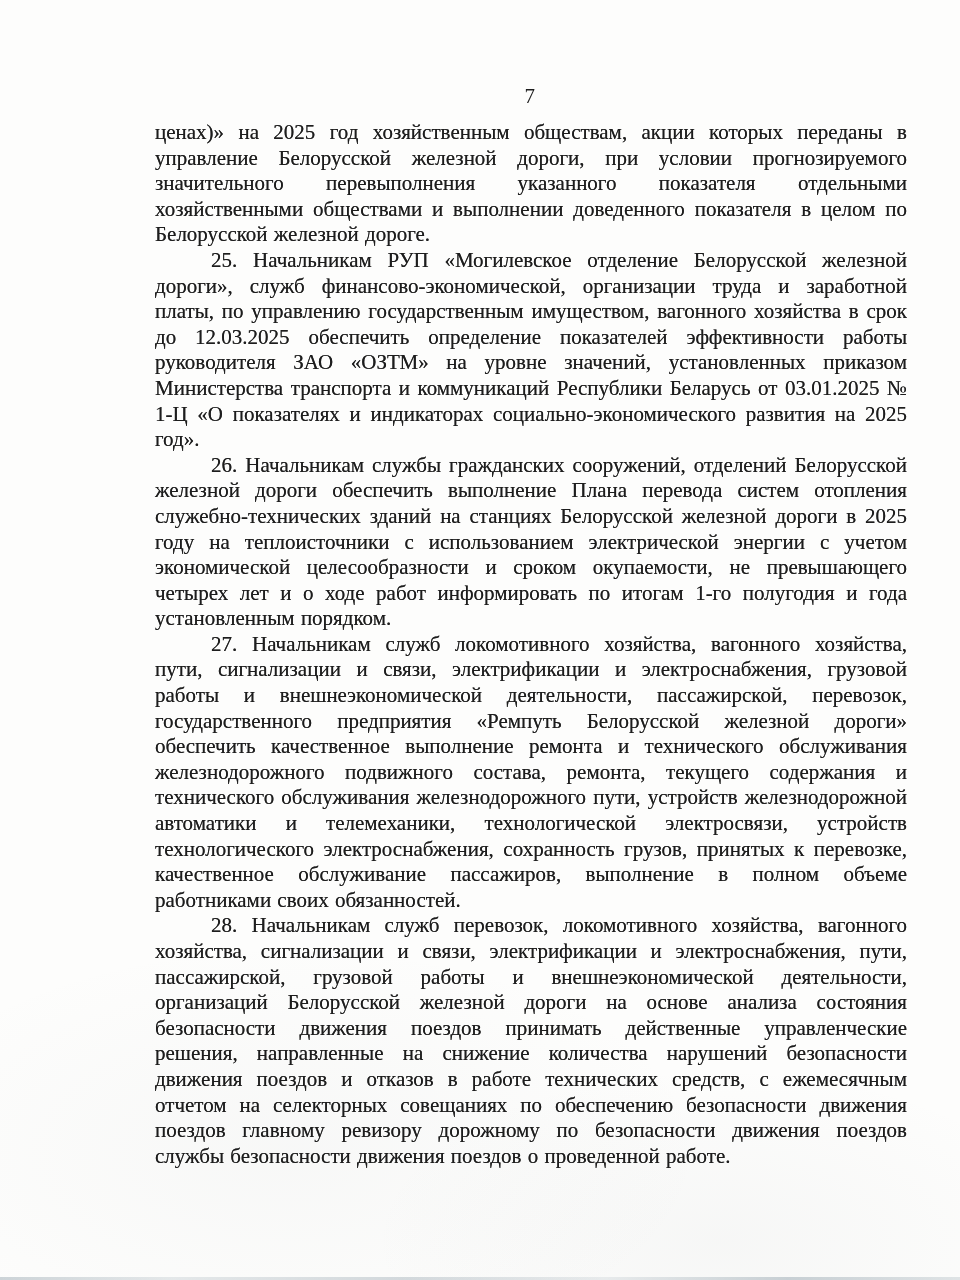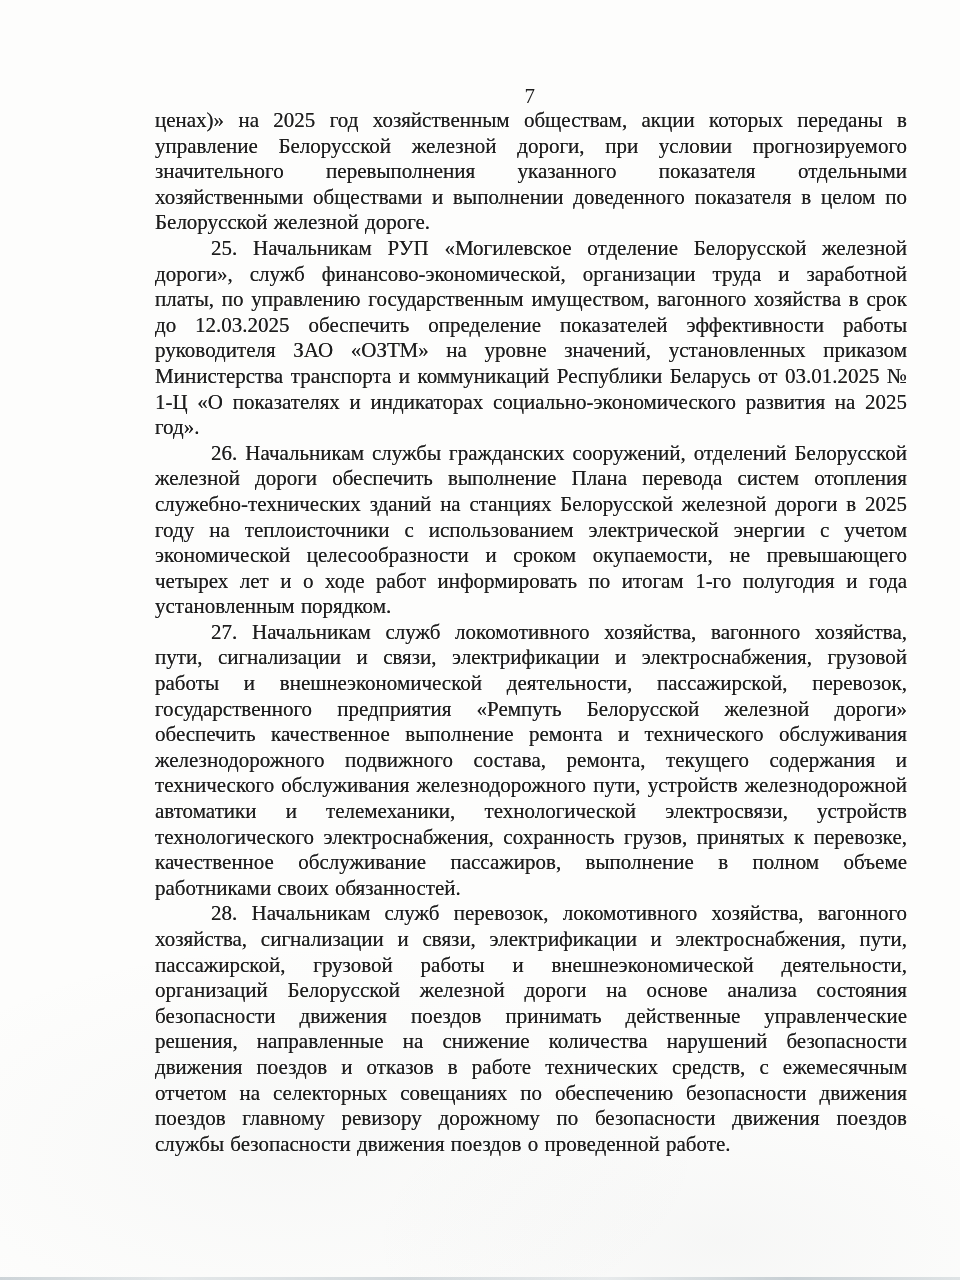--- a/index.html
+++ b/index.html
@@ -30,21 +30,21 @@
     position: absolute;
     top: 84px;
     left: 155px;
     width: 750px;
     text-align: center;
     font-size: 21px;
     letter-spacing: 0.5px;
   }
   .content {
     position: absolute;
-    top: 108px;
+    top: 120px;
     left: 155px;
     width: 752px;
   }
   .para {
     margin: 0;
     font-size: 21px;
     line-height: 25.6px;
     text-align: justify;
     text-indent: 56px;
     text-shadow: 0 0 0.6px rgba(20,20,20,0.75);

